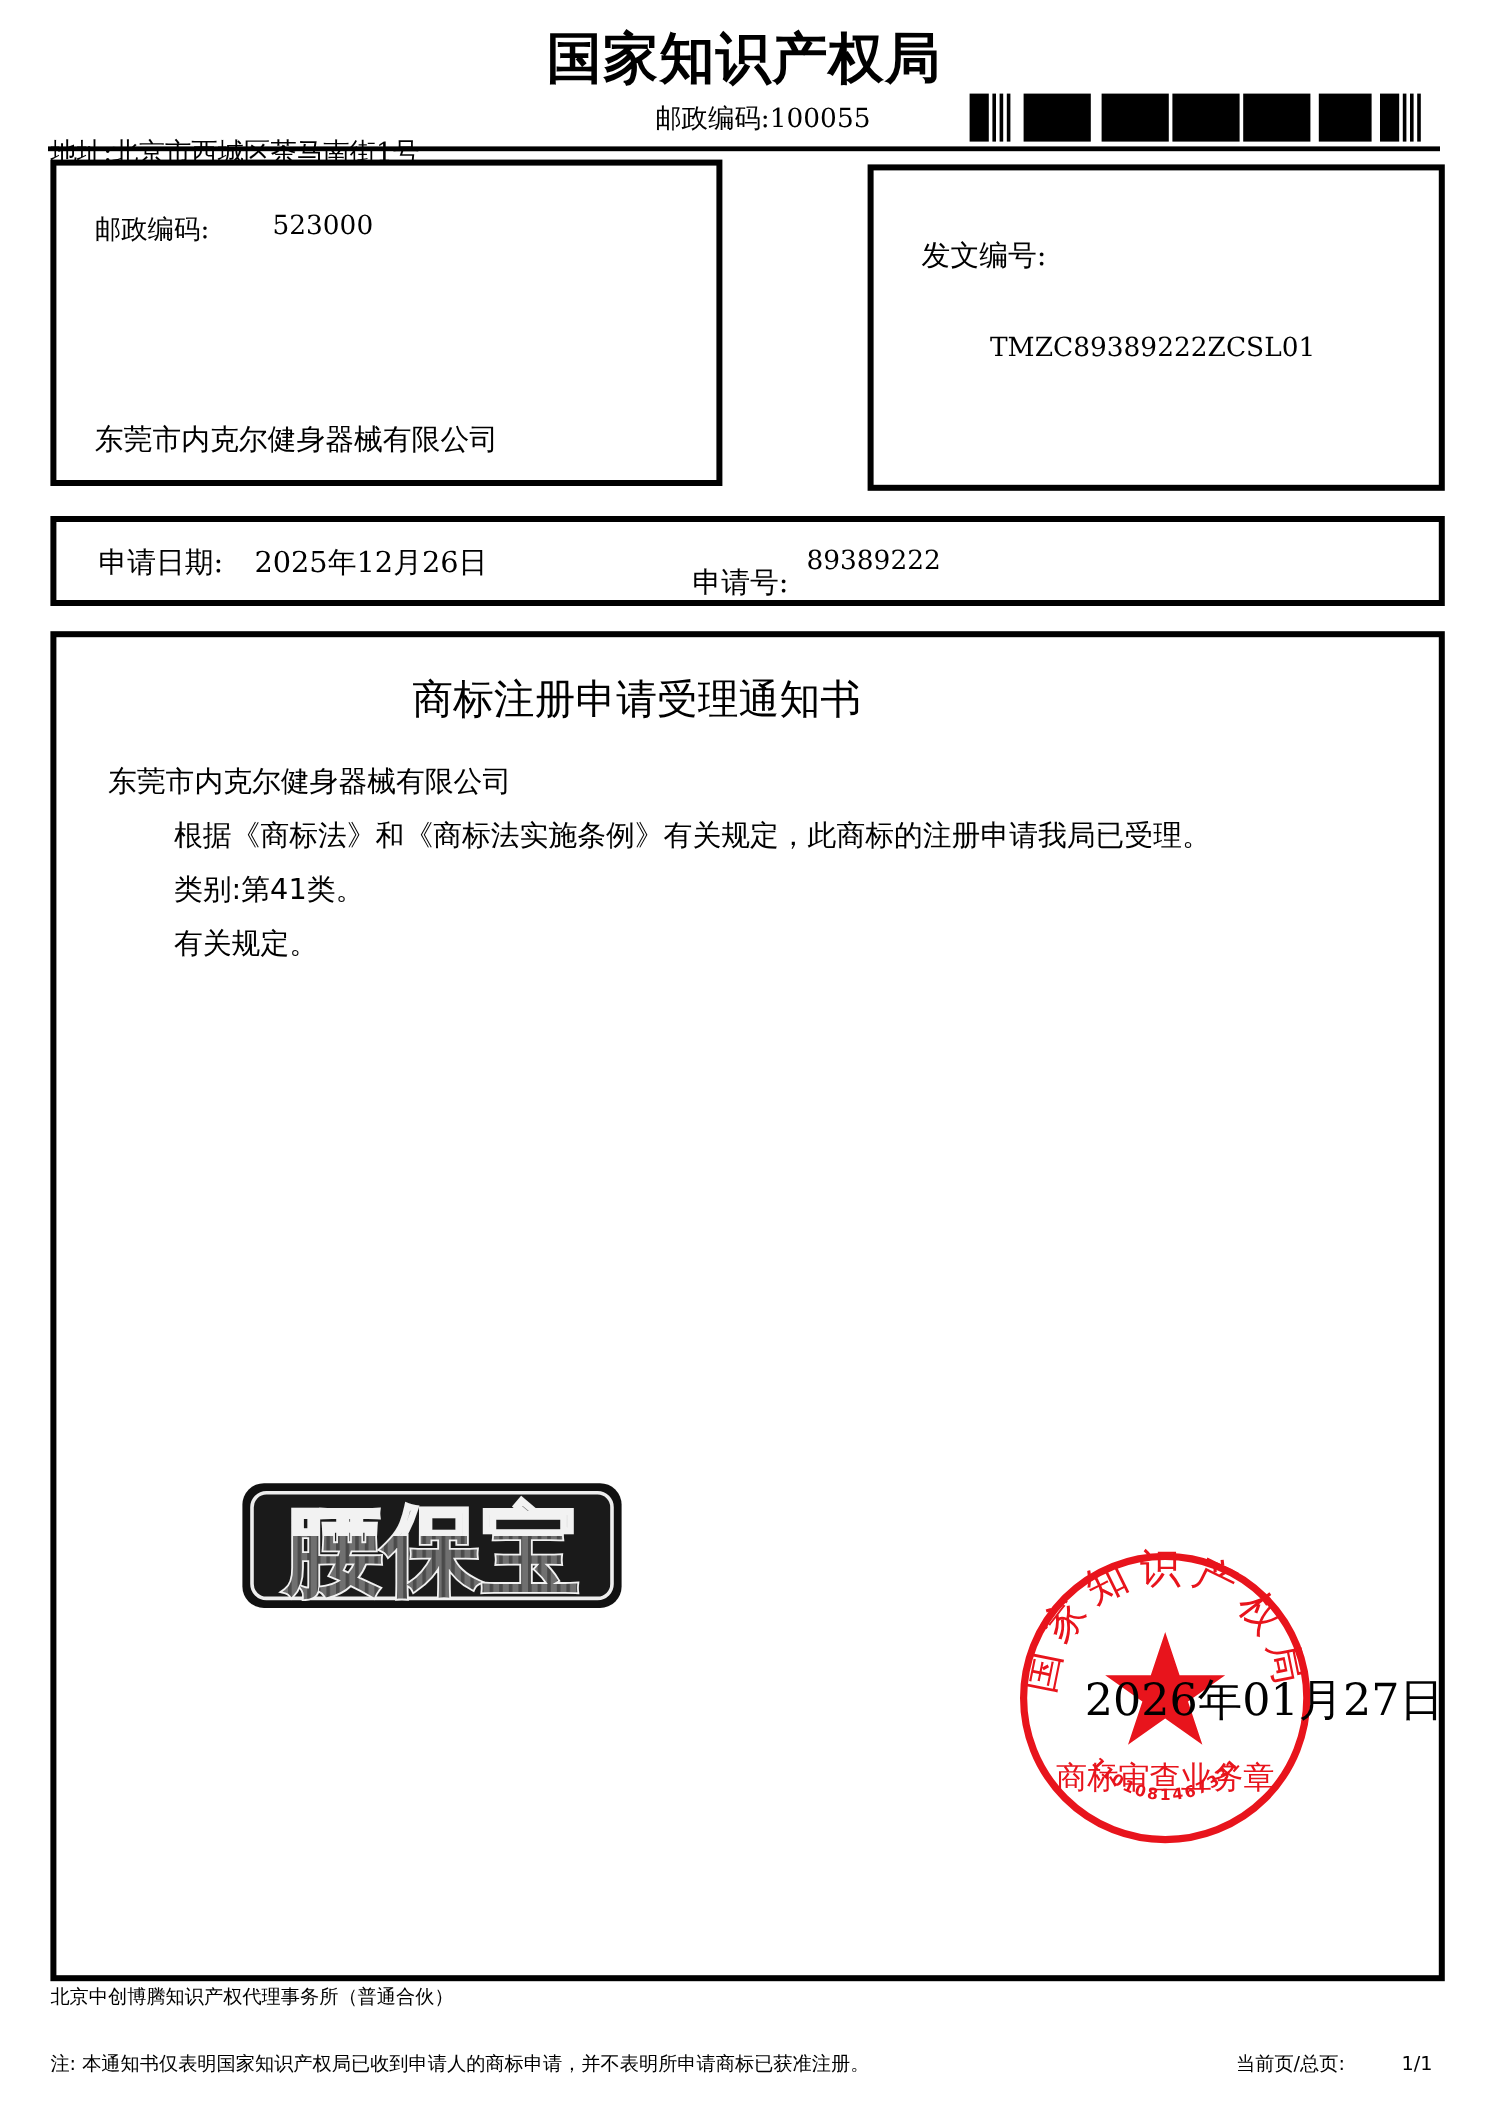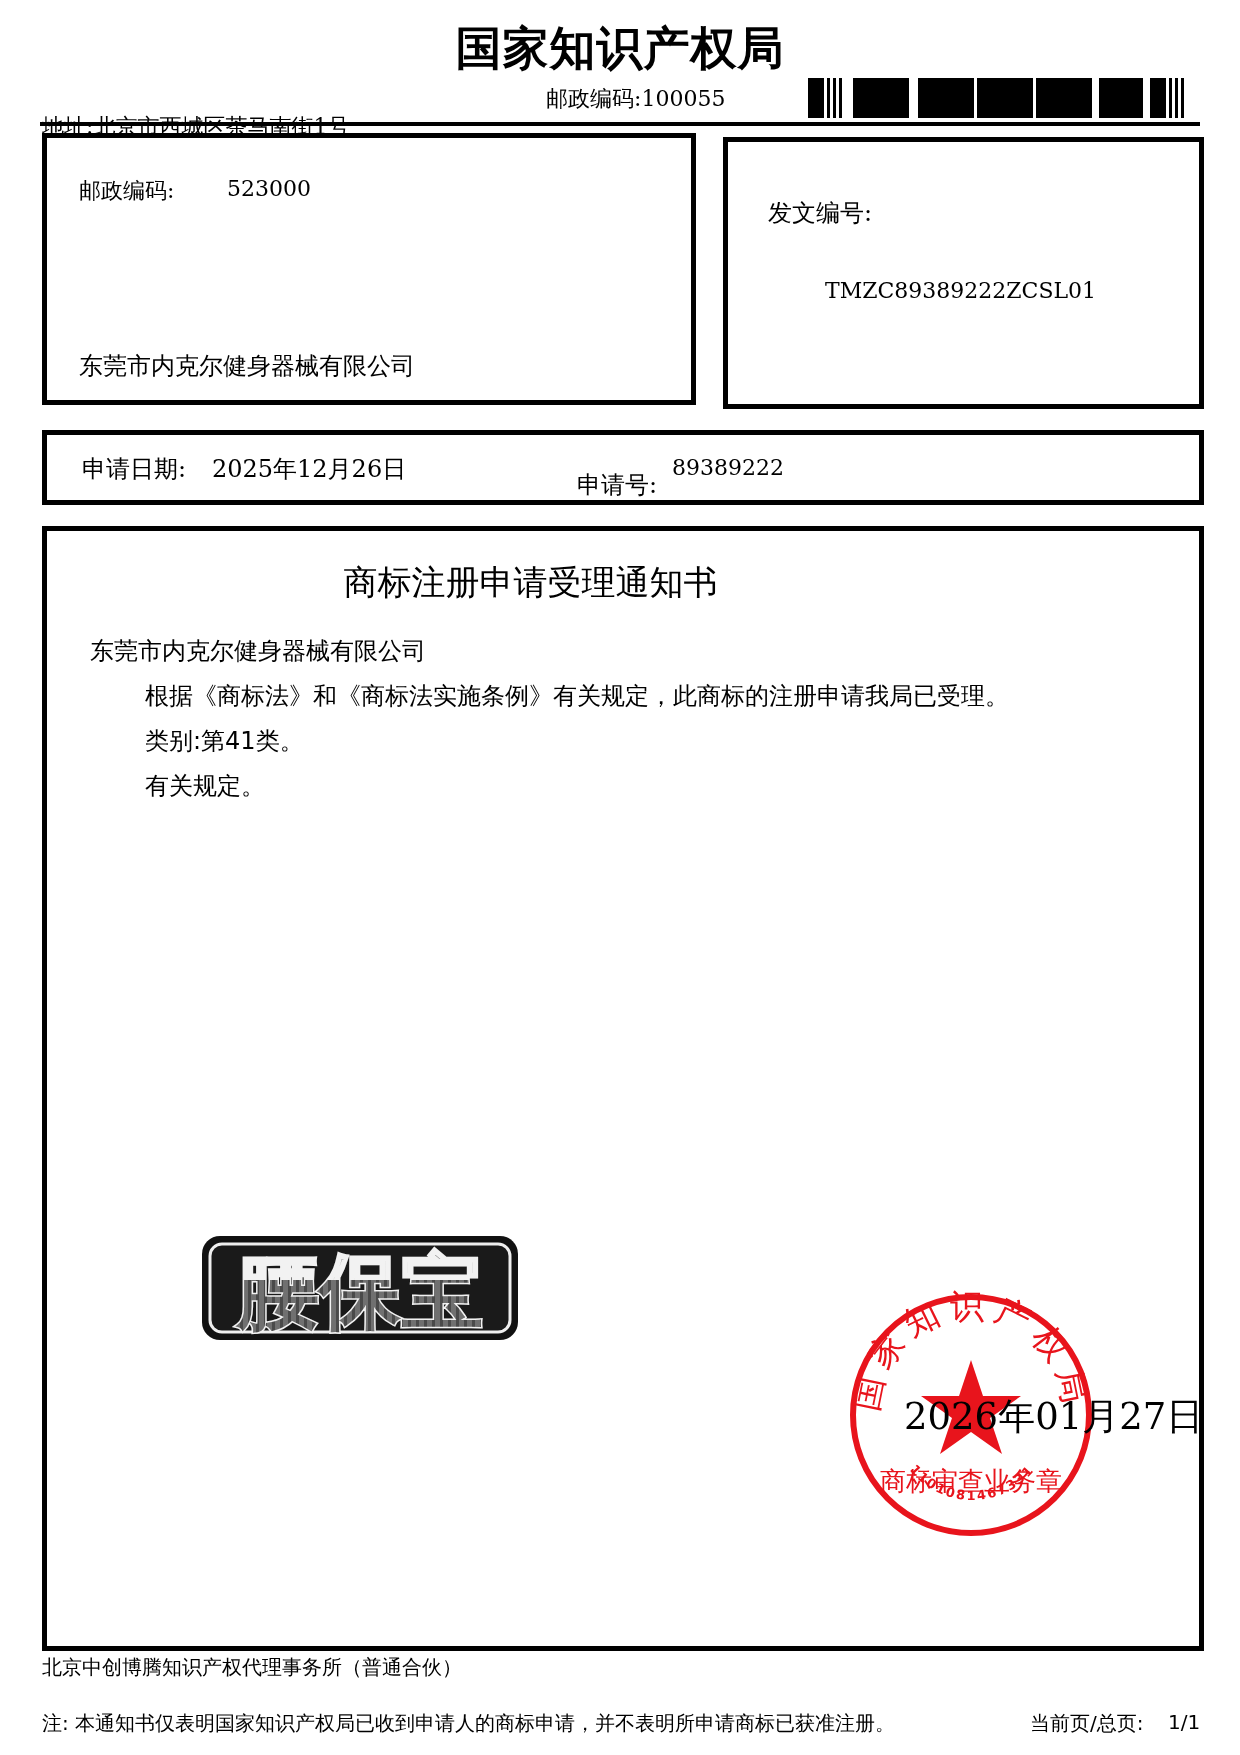--- a/index.html
+++ b/index.html
@@ -4,39 +4,39 @@
 <style>
   html, body { margin: 0; padding: 0; background: #ffffff; }
   body { width: 1240px; height: 1755px; position: relative; overflow: hidden;
          font-family: "DejaVu Serif", "Liberation Serif", serif; color: #000; }
   .abs { position: absolute; }
   .title { left: 0; width: 1240px; top: 18px; text-align: center; font-size: 46px;
            font-weight: bold; font-family: "DejaVu Sans", "Liberation Sans", sans-serif; letter-spacing: 1px; }
   .hdr-text { font-size: 22px; top: 84px; }
   .hdr-rule { left: 40px; top: 122px; width: 1160px; height: 4px; background: #000; }
   .box { border: 5px solid #000; box-sizing: border-box; }
-  .box-addr { left: 42px; top: 133px; width: 654px; height: 272px; }
+  .box-addr { left: 42px; top: 133px; width: 560px; height: 272px; }
   .box-doc  { left: 723px; top: 137px; width: 481px; height: 272px; }
   .box-date { left: 42px; top: 430px; width: 1162px; height: 75px; }
   .box-main { left: 42px; top: 526px; width: 1162px; height: 1125px; }
   .t22 { font-size: 22px; }
   .t24 { font-size: 24px; }
   .barcode { left: 808px; top: 78px; width: 390px; height: 40px; display: flex; gap: 3px; align-items: stretch; }
   .barcode span { background: #000; display: block; }
   .qr { background:
         repeating-linear-gradient(90deg, #000 0 5px, #fff 5px 8px, #000 8px 12px, #fff 12px 14px),
         repeating-linear-gradient(0deg, transparent 0 5px, rgba(255,255,255,0.9) 5px 8px);
         background-blend-mode: normal; }
   .notice-title { left: 42px; width: 977px; top: 560px; text-align: center; font-size: 34px;
                   font-family: "DejaVu Sans", "Liberation Sans", sans-serif; }
   .body-line { font-size: 24px; font-family: "DejaVu Sans", "Liberation Sans", sans-serif; }
   .trademark { left: 200px; top: 1232px; width: 320px; height: 112px; }
   .seal { left: 846px; top: 1290px; width: 250px; height: 250px; }
   .stamp-date { left: 876px; top: 1392px; font-size: 37px; font-family: "DejaVu Serif", serif; color: #000; margin-left: 28px; }
-  .foot { font-size: 20px; font-family: "DejaVu Sans", "Liberation Sans", sans-serif; }
+  .foot { font-size: 16px; font-family: "DejaVu Sans", "Liberation Sans", sans-serif; }
 </style>
 </head>
 <body>
 
 <div class="abs title">国家知识产权局</div>
 <div class="abs hdr-text" style="left:42px;margin-top:28px;">地址:北京市西城区茶马南街1号</div>
 <div class="abs hdr-text" style="left:546px;">邮政编码:100055</div>
 
 <div class="abs barcode">
   <span style="width:16px"></span>

